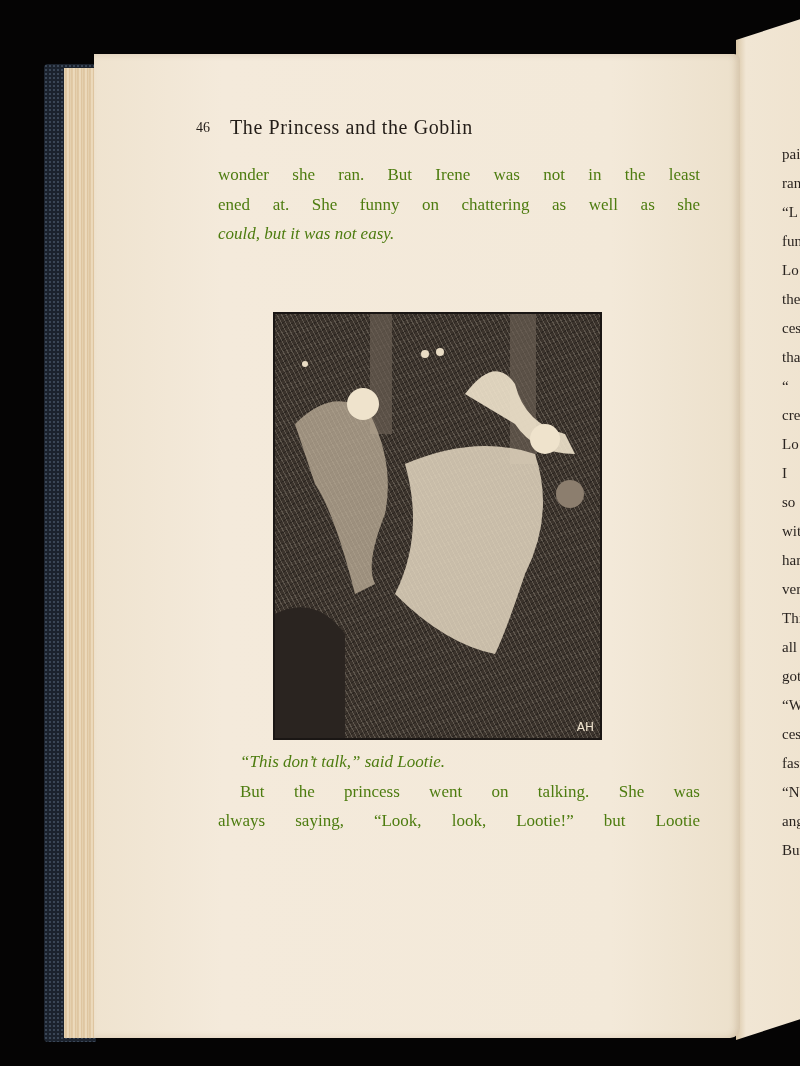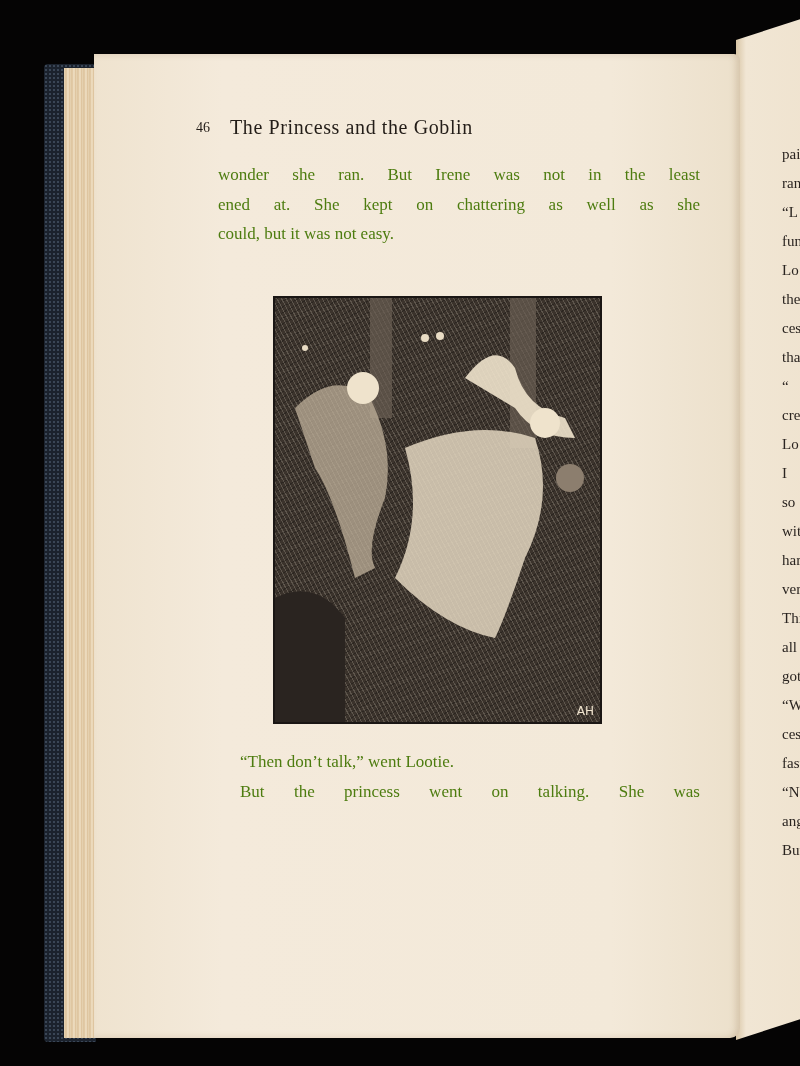--- a/index.html
+++ b/index.html
@@ -39,24 +39,24 @@
   }
   .page-num { font-size: 14px; margin-right: 16px; vertical-align: 2px; }
   .running-title { font-size: 20px; letter-spacing: 0.6px; }
   .text-block {
     position: absolute; left: 194px; width: 482px;
     font-size: 17px; line-height: 29.5px; color: #4d7c0f;
     text-align: justify;
     margin-left: 24px;
   }
   .line { display: block; white-space: nowrap; text-align-last: justify; }
-  .line.last { text-align-last: left; }
+  .line.last { text-align-last: left; font-style: italic; }
   .line.indent { padding-left: 22px; }
   .illustration {
-    position: absolute; left: 273px; top: 296px; width: 325px; height: 424px;
+    position: absolute; left: 273px; top: 312px; width: 325px; height: 424px;
     border: 2px solid #1a1614;
     background:
       repeating-linear-gradient(62deg, rgba(255,245,225,0.18) 0px, rgba(255,245,225,0.18) 1px, transparent 1px, transparent 4px),
       repeating-linear-gradient(-28deg, rgba(0,0,0,0.25) 0px, rgba(0,0,0,0.25) 1px, transparent 1px, transparent 5px),
       #3b332c;
     overflow: hidden;
   }
   .figure-shape { position: absolute; }
   .sig { position: absolute; right: 6px; bottom: 4px; color: #f0e4cf; font-size: 12px; font-family: "DejaVu Sans", sans-serif; }
 </style>
@@ -96,21 +96,21 @@
 
 <div class="page"></div>
 
 <div class="header">
   <span class="page-num">46</span>
   <span class="running-title">The Princess and the Goblin</span>
 </div>
 
 <div class="text-block" style="top:160px;">
   <span class="line">wonder she ran.  But Irene was not in the least</span>
-  <span class="line">ened at.  She kept on chattering as well as she</span>
+  <span class="line">ened at.  She funny on chattering as well as she</span>
   <span class="line last">could, but it was not easy.</span>
 </div>
 
 <div class="illustration">
   <svg class="figure-shape" width="325" height="424" viewBox="0 0 325 424">
     <rect x="95" y="0" width="22" height="120" fill="#6a5e52" opacity="0.7"></rect>
     <rect x="235" y="0" width="26" height="150" fill="#6a5e52" opacity="0.7"></rect>
     <circle cx="150" cy="40" r="4" fill="#e9dcc4"></circle>
       <circle cx="165" cy="38" r="4" fill="#e9dcc4"></circle>
     <circle cx="30" cy="50" r="3" fill="#e9dcc4"></circle>
@@ -119,15 +119,16 @@
     <circle cx="88" cy="90" r="16" fill="#efe3cc"></circle>
     <path d="M190 80 Q220 40 240 70 Q250 110 290 120 L300 140 Q260 140 240 110 Z" fill="#efe3cc" opacity="0.9"></path>
     <path d="M130 150 Q200 120 260 140 Q280 200 250 260 Q230 320 220 340 Q170 330 120 280 Q150 220 130 150 Z" fill="#e3d6bf" opacity="0.85"></path>
     <circle cx="270" cy="125" r="15" fill="#efe3cc"></circle>
     <path d="M0 300 Q40 280 70 320 L70 424 L0 424 Z" fill="#2a2420"></path>
   </svg>
   <span class="sig">AH</span>
 </div>
 
 <div class="text-block" style="top:747px;">
-  <span class="line indent last">“Then don’t talk,” went Lootie.</span>
+  <span class="line indent last">“This don’t talk,” said Lootie.</span>
   <span class="line indent">But the princess went on talking.  She was</span>
+  <span class="line">always saying, “Look, look, Lootie!” but Lootie</span>
 </div>
 
 </body></html>

